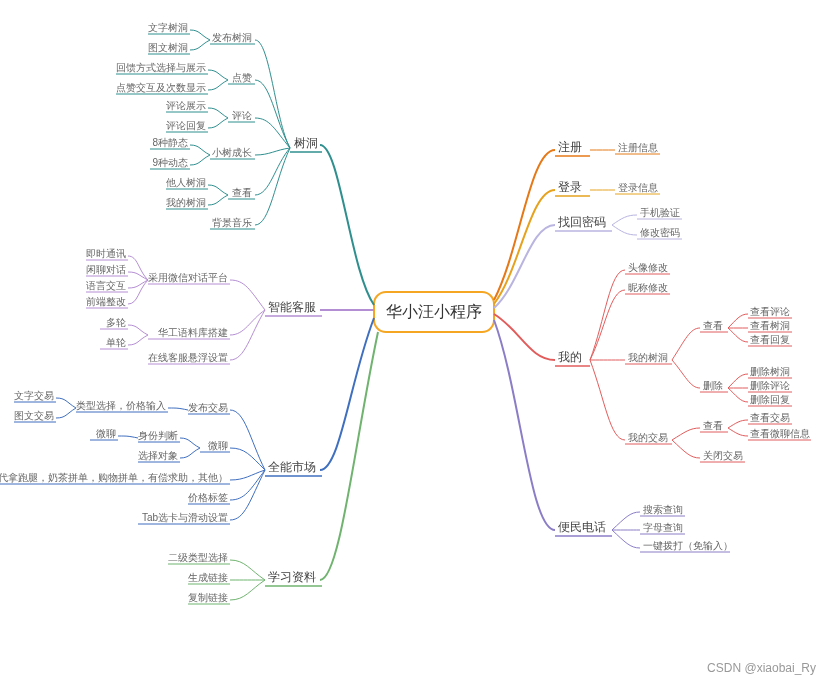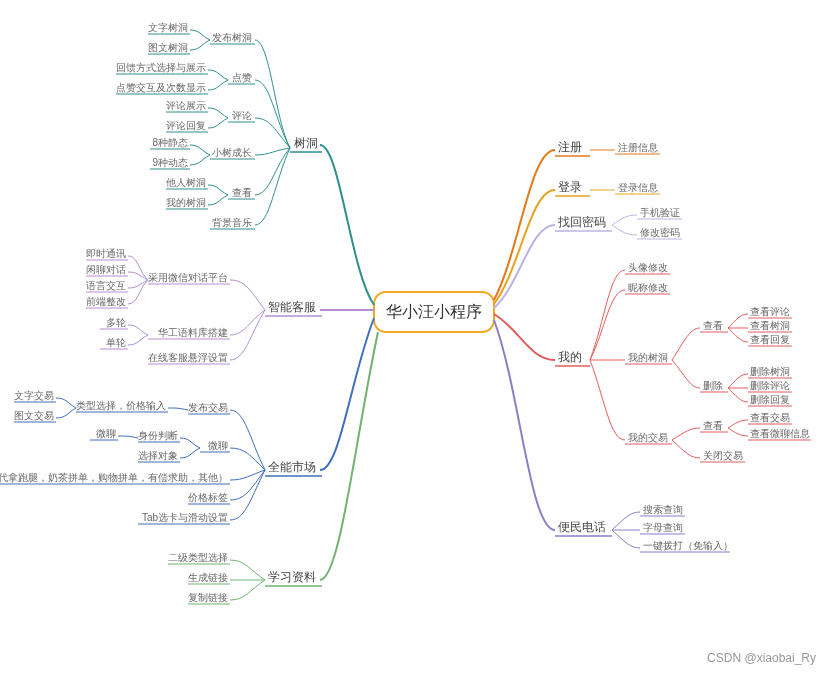--- a/index.html
+++ b/index.html
@@ -32,21 +32,21 @@
   }
   .leaf-text {
     font-size: 10px;
     fill: #666;
     dominant-baseline: middle;
   }
   .branch-underline { stroke-width: 1.5; }
   .leaf-underline { stroke-width: 1; }
   .watermark {
     position: absolute;
-    bottom: 16px;
+    bottom: 6px;
     right: 12px;
     font-size: 12px;
     color: #999;
   }
 </style>
 </head>
 <body>
 
 <svg width="828" height="681" viewBox="0 0 828 681">
 

